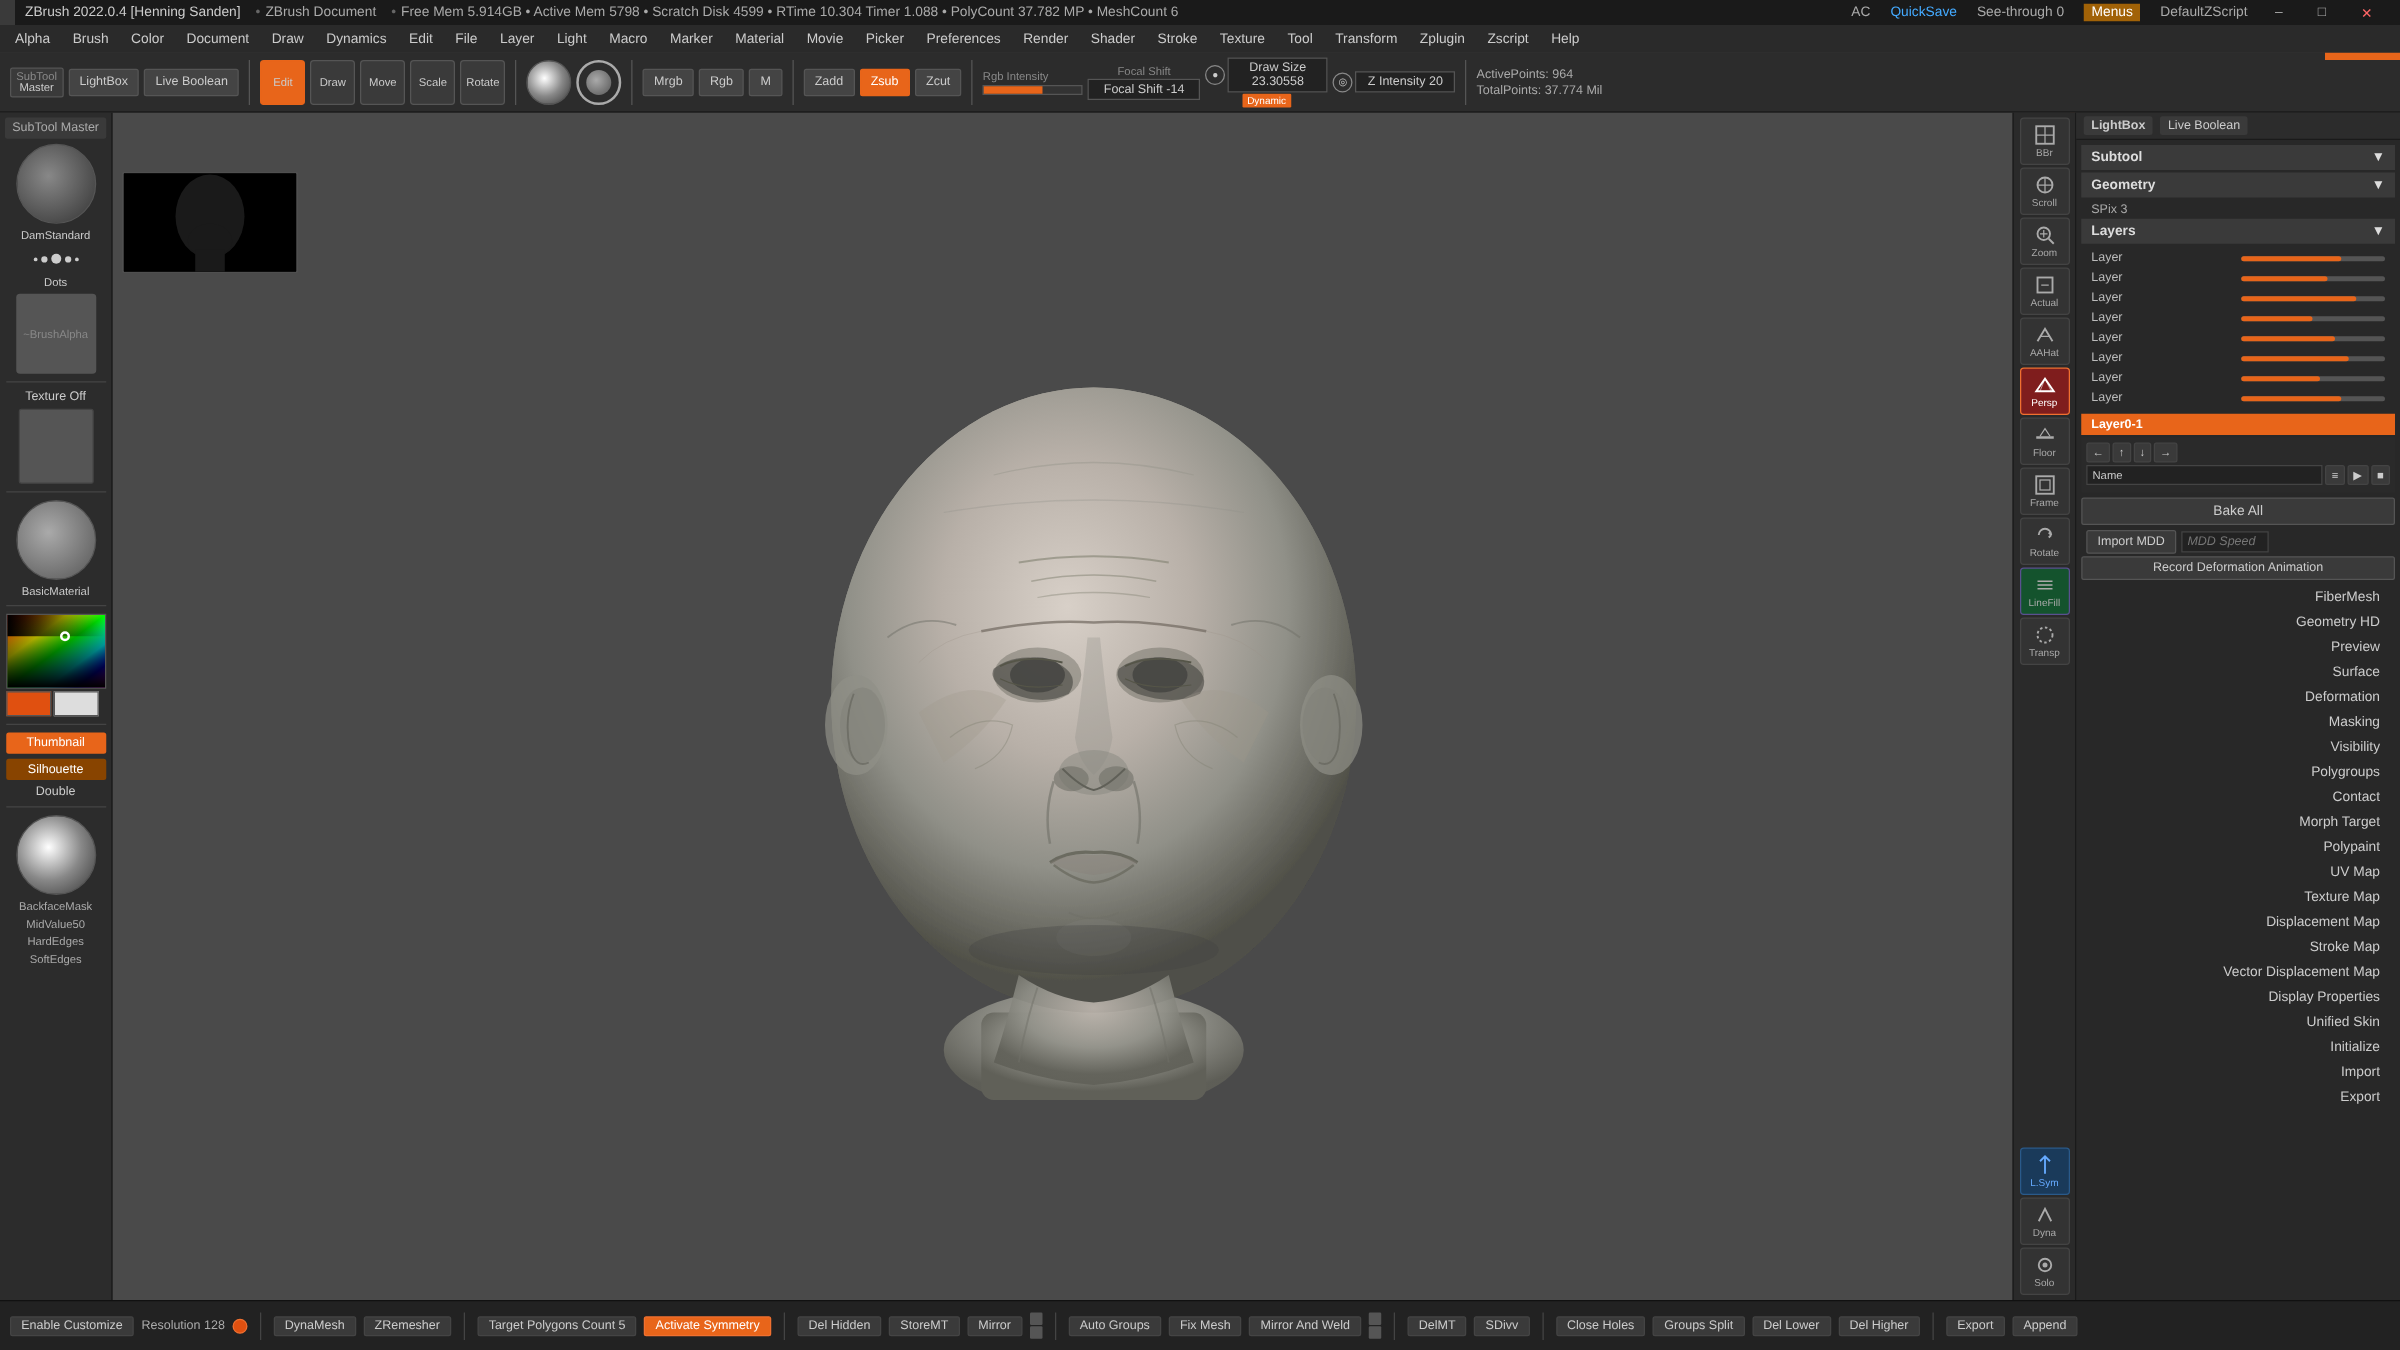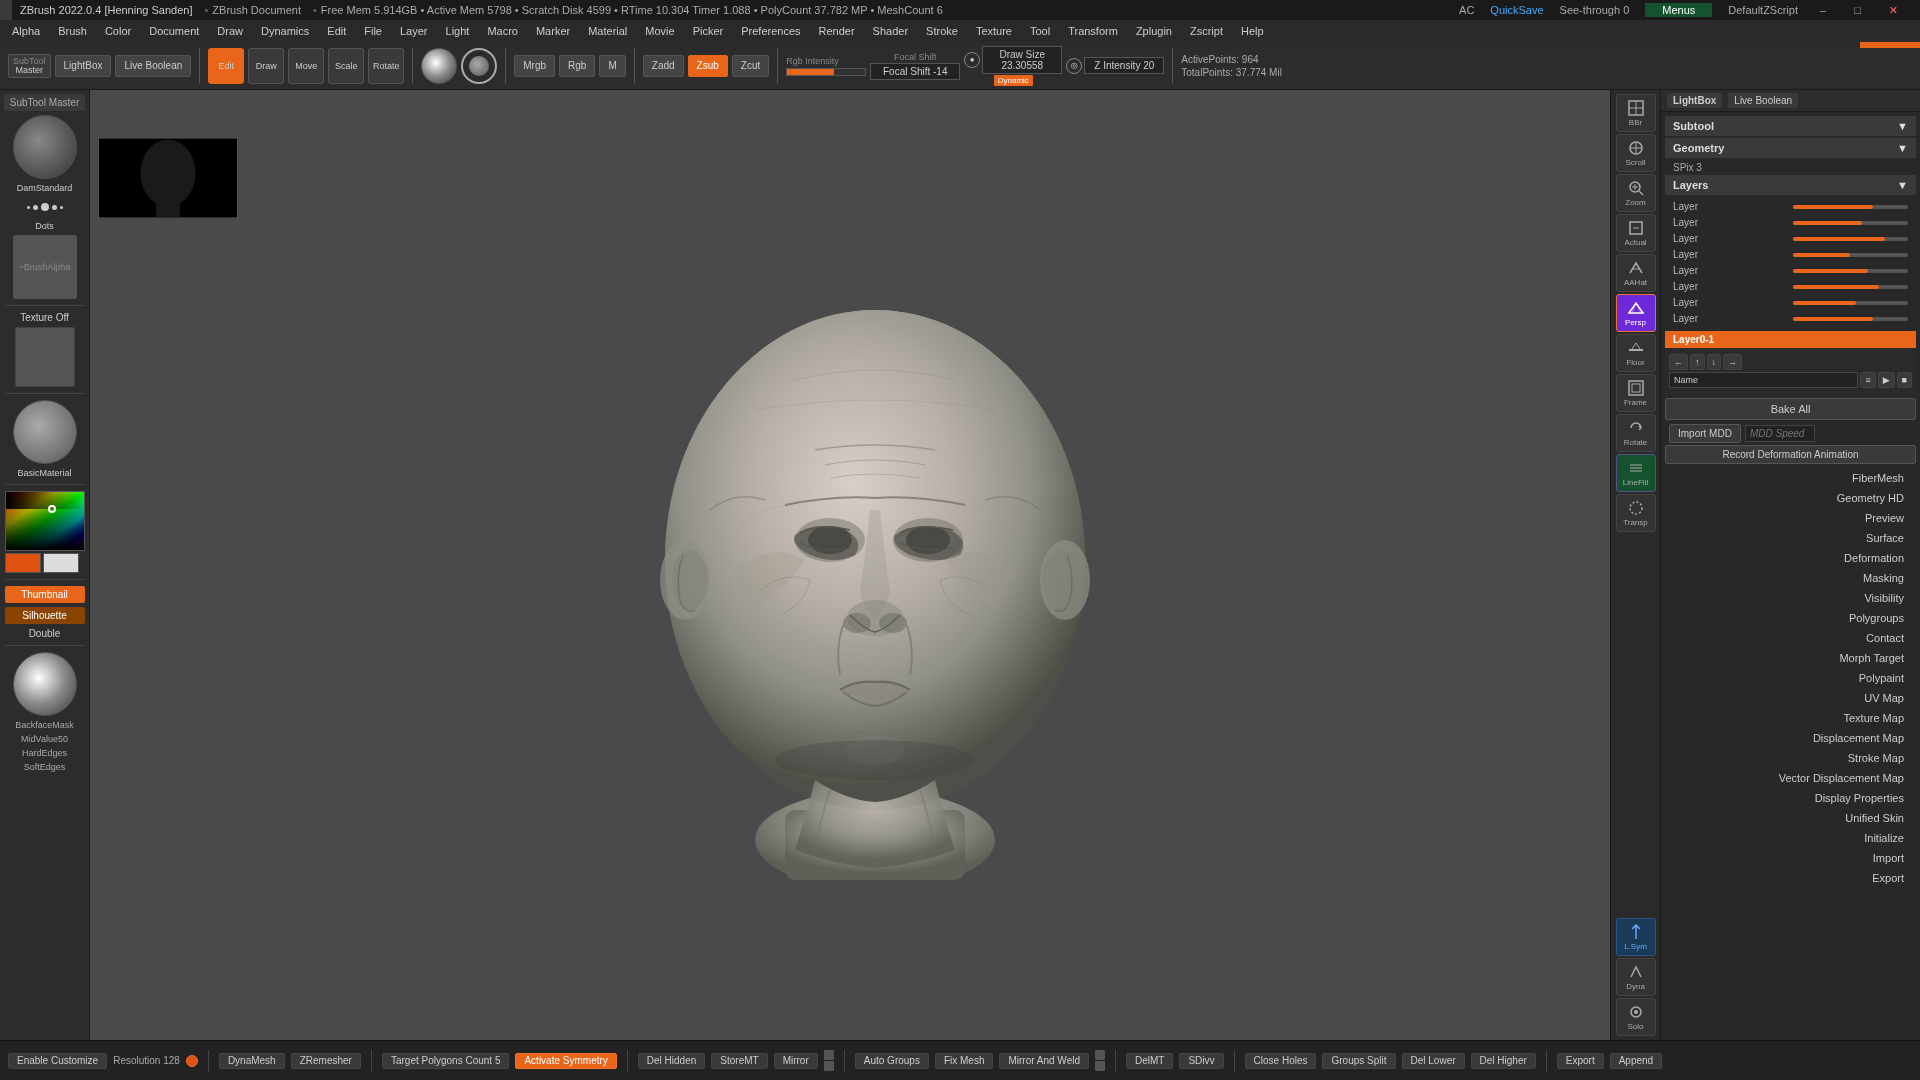--- a/index.html
+++ b/index.html
@@ -323,21 +323,21 @@
       border-radius: 3px;
       display: flex;
       flex-direction: column;
       align-items: center;
       justify-content: center;
       cursor: pointer;
       color: #aaa;
       font-size: 9px;
       gap: 1px;
     }
-    .icon-tool-btn.active { background: #6d28d9; border-color: #f07030; }
+    .icon-tool-btn.active { background: #7f1d1d; border-color: #f07030; }
     .icon-tool-btn svg { width: 18px; height: 18px; }
 
     
     .right-panel-inner {
       flex: 1;
       overflow-y: auto;
       padding: 4px;
     }
 
     .rp-section-title {
@@ -540,21 +540,21 @@
 <div id="titlebar">
   <span class="title-main">ZBrush 2022.0.4 [Henning Sanden]</span>
   <span class="title-sep">•</span>
   <span>ZBrush Document</span>
   <span class="title-sep">•</span>
   <span>Free Mem 5.914GB • Active Mem 5798 • Scratch Disk 4599 • RTime 10.304  Timer 1.088 • PolyCount 37.782 MP • MeshCount 6</span>
   <div id="titlebar-right">
     <span>AC</span>
     <span style="cursor:pointer; color:#4af;">QuickSave</span>
     <span style="cursor:pointer;">See-through 0</span>
-    <span style="cursor:pointer; background:#14532d; padding:1px 17px; color:white;">Menus</span>
+    <span style="cursor:pointer; background:#a16207; padding:1px 6px; color:white;">Menus</span>
     <span style="cursor:pointer;">DefaultZScript</span>
     <span style="cursor:pointer; padding:0 6px;">–</span>
     <span style="cursor:pointer; padding:0 6px;">□</span>
     <span style="cursor:pointer; padding:0 6px; color:#f66;">✕</span>
   </div>
 </div>
 
 <div id="menubar">
   <div class="menu-item">Alpha</div>
   <div class="menu-item">Brush</div>

